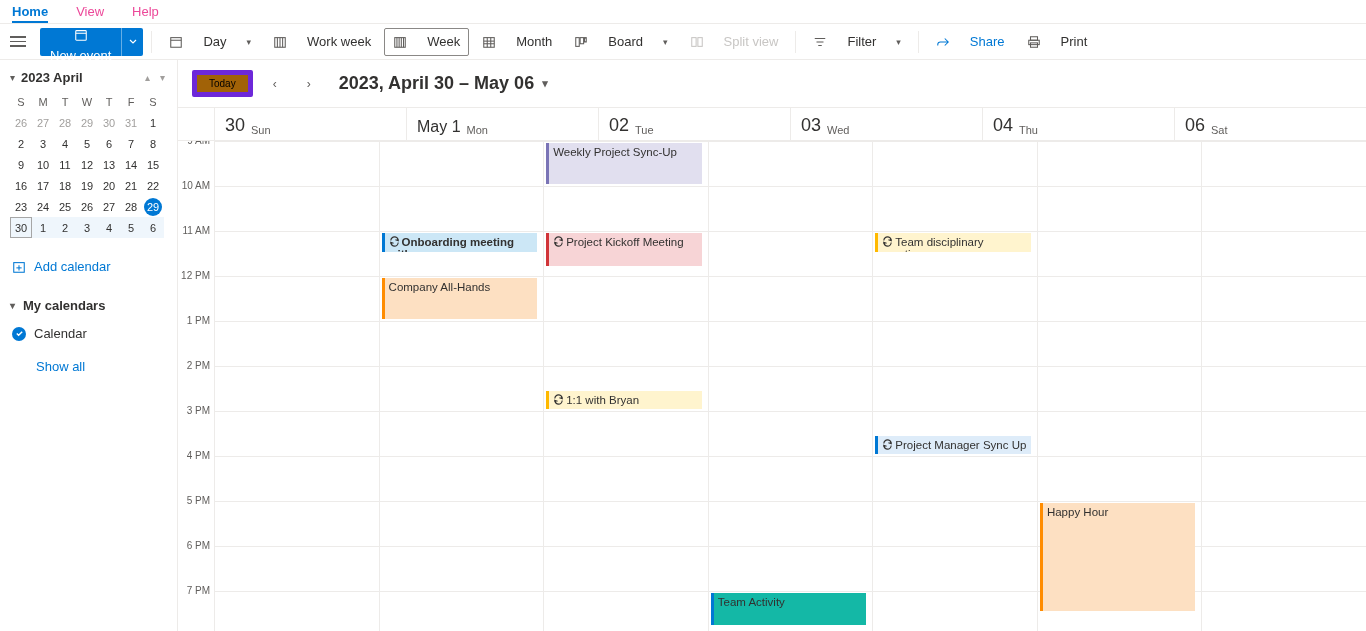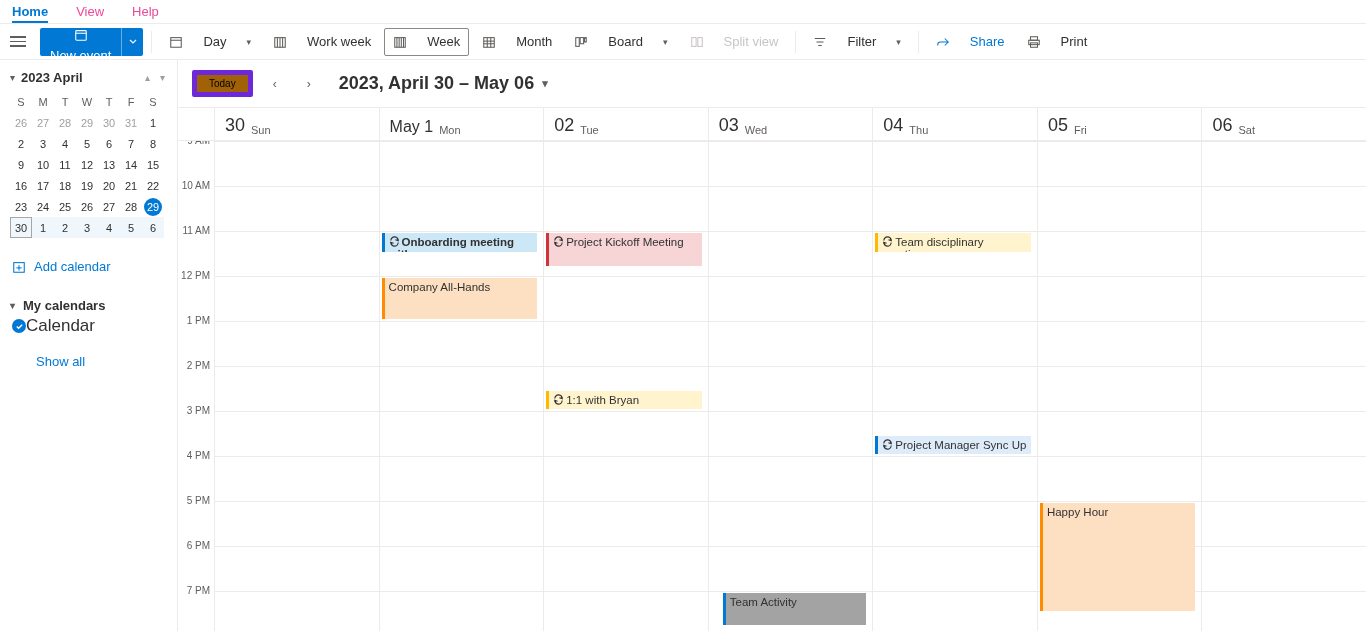--- a/index.html
+++ b/index.html
@@ -29,21 +29,21 @@
   .navarrow{font-size:10px;color:#a19f9d;padding:2px;cursor:pointer;}
   .chev-toggle{font-size:10px;color:#605e5c;cursor:pointer;}
   .mini-cal { width:100%; }
   .mini-cal .row { display:flex; }
   .mini-cal .cell { width:22px; height:21px; display:flex; align-items:center; justify-content:center; font-size:11px; color:#323130; cursor:pointer;}
   .mini-cal .dow { color:#605e5c; font-weight:400;}
   .mini-cal .dim { color:#a19f9d;}
   .mini-cal .today { background:#0078d4; color:#fff; border-radius:50%; width:18px; height:18px; margin:1.5px 2px;}
   .side-link { display:flex; align-items:center; gap:8px; color:#0078d4; font-size:13px; cursor:pointer; margin-top:18px; padding:3px 2px;}
   .side-head { display:flex; align-items:center; gap:8px; font-weight:600; font-size:13px; margin-top:18px; padding:3px 0;}
-  .cal-item { display:flex; align-items:center; gap:0; font-size:17px; padding-left:2px;}
+  .cal-item { display:flex; align-items:center; gap:8px; font-size:13px; margin-top:10px; padding-left:2px;}
   .cal-check { width:14px; height:14px; border-radius:50%; background:#0078d4; display:flex; align-items:center; justify-content:center;}
   .cal-check svg{width:9px;height:9px;}
   .showall { color:#0078d4; font-size:13px; margin-top:18px; padding-left:26px; cursor:pointer;}
   .cal-area { flex:1; display:flex; flex-direction:column; }
   .cal-header { display:flex; align-items:center; gap:10px; padding:10px 14px; }
   .today-btn { border:5px solid #6d28d9; background:#a16207; padding:3px 12px; border-radius:2px; font-size:10px; cursor:pointer;}
   .navbtn { width:24px; height:24px; display:flex; align-items:center; justify-content:center; color:#605e5c; cursor:pointer; font-size:12px;}
   .range { font-size:18px; font-weight:600; display:flex; align-items:center; gap:8px; margin-left:8px;}
   .grid-wrap{ flex:1; overflow:hidden; position:relative;}
   .dayheaders { display:flex; border-bottom:1px solid #edebe9; border-top:1px solid #edebe9; height:34px;}
@@ -60,21 +60,21 @@
   .hourline { height:45px; border-top:1px solid #edebe9;}
   .event { position:absolute; left:2px; right:6px; border-left:3px solid; padding:3px 4px; font-size:11.5px; overflow:hidden; cursor:pointer;}
   .event .iconmini{width:11px;height:11px;display:inline-block;vertical-align:-1px;margin-right:2px;}
   .event .iconmini svg{width:11px;height:11px;}
   .ev-purple{ background:#e1dfef; border-color:#7a74b6; color:#323130;}
   .ev-blue  { background:#cce7f6; border-color:#0078d4; color:#323130; font-weight:600;}
   .ev-bluelt{ background:#deecf9; border-color:#0078d4; color:#323130;}
   .ev-red   { background:#f7d4d6; border-color:#d13438; color:#323130;}
   .ev-yellow{ background:#fff4ce; border-color:#ffb900; color:#323130;}
   .ev-orange{ background:#fde0c2; border-color:#ff8c00; color:#323130;}
-  .ev-cyan  { background:#a3a3a3; border-color:#0078d4; color:#323130;margin-left:12px;}
+  .ev-cyan  { background:#14b8a6; border-color:#0078d4; color:#323130;}
 </style>
 </head>
 <body>
 
 <div class="tabs">
   <div class="tab active">Home</div>
   <div class="tab">View</div>
   <div class="tab">Help</div>
 </div>
 
@@ -331,24 +331,20 @@
           </div>
           <div class="dayhead">
             <span class="num">03</span>
             <span class="dow">Wed</span>
           </div>
           <div class="dayhead">
             <span class="num">04</span>
             <span class="dow">Thu</span>
           </div>
           <div class="dayhead">
-            <span class="num">05</span>
-            <span class="dow">Fri</span>
-          </div>
-          <div class="dayhead">
             <span class="num">06</span>
             <span class="dow">Sat</span>
           </div>
         </div>
       <div class="grid">
         <div class="timecol" id="timecol">
             <div class="hourlabel">9 AM</div>
             <div class="hourlabel">10 AM</div>
             <div class="hourlabel">11 AM</div>
             <div class="hourlabel">12 PM</div>
@@ -397,20 +393,21 @@
               <div class="hourline"></div>
               <div class="hourline"></div>
               <div class="hourline"></div>
               <div class="hourline"></div>
               <div class="hourline"></div>
               <div class="hourline"></div>
               <div class="hourline"></div>
               <div class="hourline"></div>
               <div class="hourline"></div>
               <div class="hourline"></div>
+              <div class="event ev-purple" style="top: 2px; height: 41px;"><span>Weekly Project Sync-Up</span></div>
               <div class="event ev-red" style="top: 92px; height: 33px;"><span class="iconmini"><svg viewBox="0 0 12 12" fill="none" stroke="currentColor" stroke-width="1.2">
                     <path d="M2 5 A4 4 0 0 1 10 5 M10 7 A4 4 0 0 1 2 7"></path>
                     <path d="M9 2 L10 5 L7 4 M3 10 L2 7 L5 8"></path>
                   </svg></span><span>Project Kickoff Meeting</span></div>
               <div class="event ev-yellow" style="top: 249.5px; height: 18.5px;"><span class="iconmini"><svg viewBox="0 0 12 12" fill="none" stroke="currentColor" stroke-width="1.2">
                     <path d="M2 5 A4 4 0 0 1 10 5 M10 7 A4 4 0 0 1 2 7"></path>
                     <path d="M9 2 L10 5 L7 4 M3 10 L2 7 L5 8"></path>
                   </svg></span><span>1:1 with Bryan</span></div>
             </div>
             <div class="daycol" id="col3">

